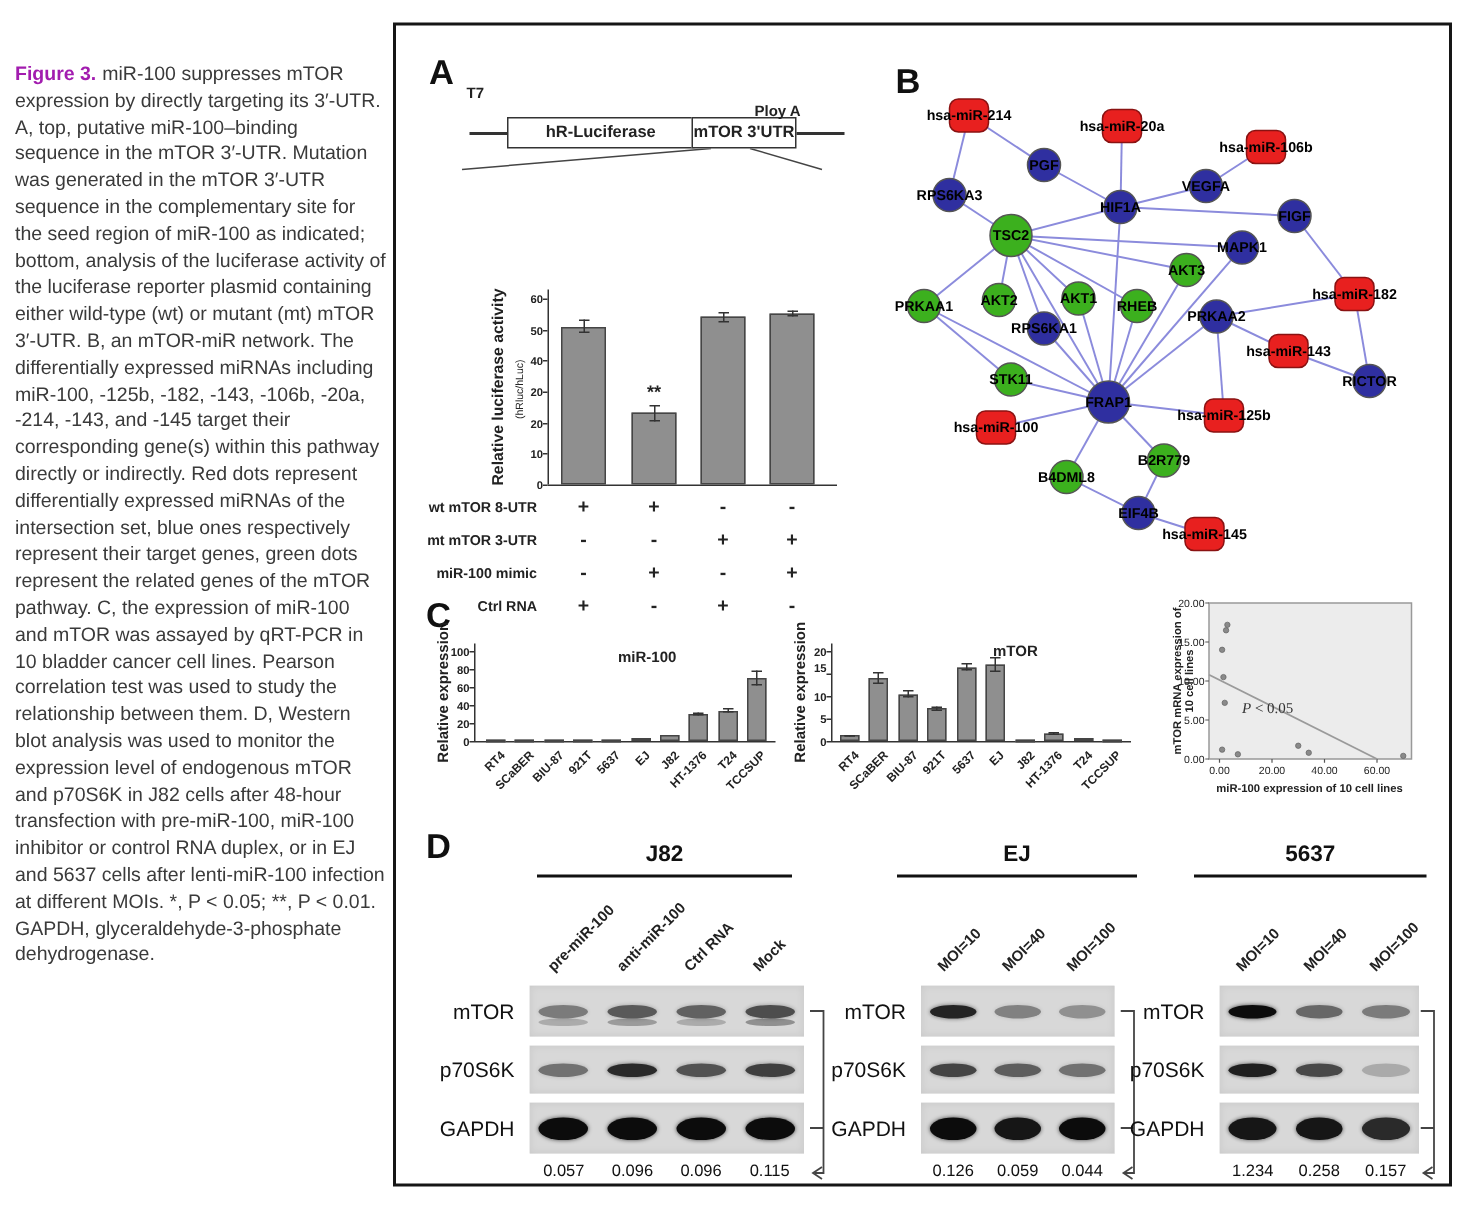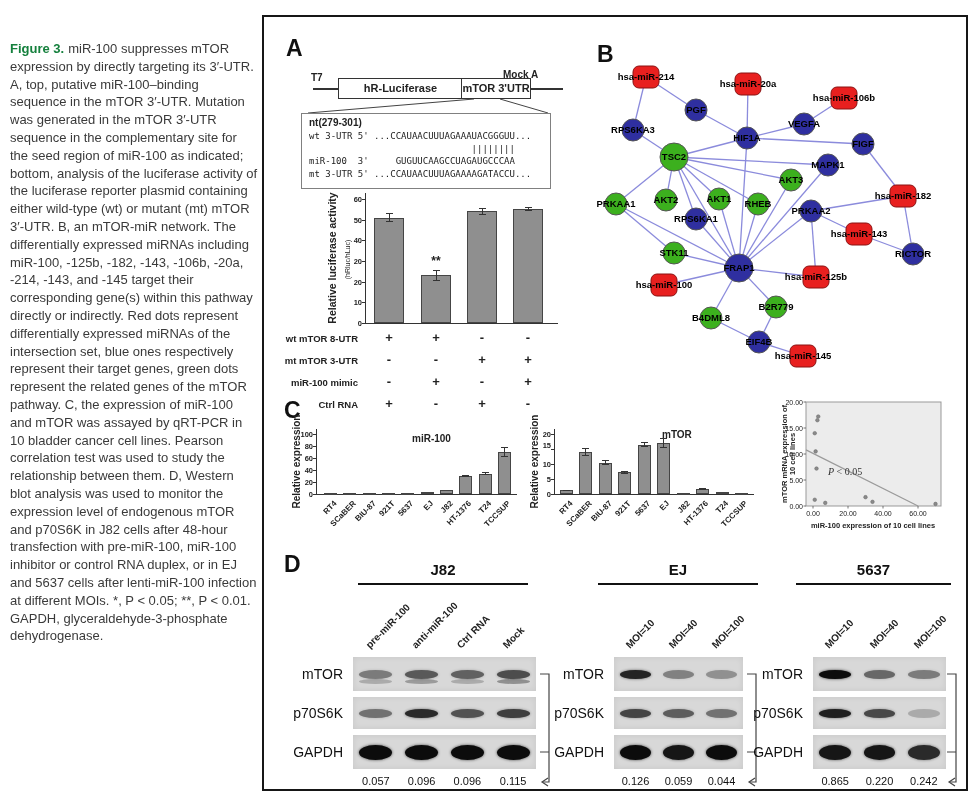--- a/index.html
+++ b/index.html
@@ -1,19 +1,19 @@
 <!DOCTYPE html>
 <html><head>
 <meta charset="utf-8">
 <style>
   html,body{margin:0;padding:0;background:#fff;}
   body{width:979px;height:804px;position:relative;font-family:"Liberation Sans",sans-serif;overflow:hidden;}
   .abs{position:absolute;}
   #caption{position:absolute;left:10px;top:40px;width:248px;font-size:13px;line-height:1.37;color:#3a3a3a;}
-  .figlabel{color:#15803d;font-weight:bold;margin-right:4px;}
+  .figlabel{color:#a21caf;font-weight:bold;margin-right:4px;}
   #figbox{position:absolute;left:262px;top:15px;width:702px;height:772px;border:2px solid #161616;background:#fff;}
   #deco{position:absolute;left:0;top:0;}
   .plabel{position:absolute;font-size:23px;font-weight:bold;color:#101010;font-family:"Liberation Sans",sans-serif;}
   .boxlbl{border:1.5px solid #333;background:#fff;text-align:center;font:bold 11px/19px "Liberation Sans",sans-serif;color:#222;}
   .smlbl{font:bold 10px "Liberation Sans",sans-serif;color:#222;white-space:nowrap;}
   #seqbox{position:absolute;left:37px;top:96px;width:250px;height:76px;border:1px solid #808080;background:#fff;padding:3px 0 0 7px;box-sizing:border-box;}
   #seqpre{margin:2px 0 0 0;font:9px/12.5px "DejaVu Sans Mono",monospace;color:#1c1c1c;white-space:pre;}
   .chart{position:absolute;}
   .bar{position:absolute;background:#8f8f8f;border:1px solid #454545;box-sizing:border-box;}
   .axis{position:absolute;background:#333;}
@@ -140,32 +140,25 @@
         <circle cx="447" cy="301" r="11" fill="#3cb01e" stroke="#555" stroke-width="1"></circle>
         <text x="447" y="304" text-anchor="middle" font-family="&quot;Liberation Sans&quot;,sans-serif" font-size="9.5px" font-weight="bold" fill="#000">B4DML8</text>
         <circle cx="495" cy="325" r="11" fill="#2f2fa0" stroke="#555" stroke-width="1"></circle>
         <text x="495" y="328" text-anchor="middle" font-family="&quot;Liberation Sans&quot;,sans-serif" font-size="9.5px" font-weight="bold" fill="#000">EIF4B</text>
         <rect x="526" y="328" width="26" height="22" rx="6" fill="#e8201f" stroke="#8a1212" stroke-width="1"></rect>
         <text x="539" y="342" text-anchor="middle" font-family="&quot;Liberation Sans&quot;,sans-serif" font-size="9.5px" font-weight="bold" fill="#000">hsa-miR-145</text>
       </svg>
 
     <div class="plabel" style="left:22px;top:18px;">A</div>
     <div class="abs" style="left:49px;top:71px;width:250px;height:1.5px;background:#333;"></div>
-    <div class="abs smlbl" style="left:47px;top:55px;">T7</div>
+    <div class="abs smlbl" style="left:47px;top:40px;">T7</div>
     <div class="abs boxlbl" style="left:74px;top:61px;width:123px;height:19px;">hR-Luciferase</div>
     <div class="abs boxlbl" style="left:197px;top:61px;width:68px;height:19px;">mTOR 3'UTR</div>
-    <div class="abs smlbl" style="left:239px;top:52px;">Mock A</div>
-
-    <div id="seqbox">
-      <div class="smlbl" style="font-size:10px;">nt(279-301)</div>
-      <pre id="seqpre">wt 3-UTR 5' ...CCAUAACUUUAGAAAUACGGGUU...
-                              ||||||||
-miR-100  3'     GUGUUCAAGCCUAGAUGCCCAA
-mt 3-UTR 5' ...CCAUAACUUUAGAAAAGATACCU...</pre>
-    </div>
+    <div class="abs smlbl" style="left:239px;top:52px;">Ploy A</div>
+
 
     <div class="chart" id="chartA" style="left:40px;top:170px;width:285px;height:245px;">
         <div class="axis" style="left: 61px; top: 6px; width: 1px; height: 130px;"></div>
         <div class="axis" style="left: 61px; top: 136px; width: 193px; height: 1px;"></div>
         <div class="tick" style="left: 36px; top: 132px;">0</div>
         <div class="axis" style="left: 58px; top: 136px; width: 3px; height: 1px;"></div>
         <div class="tick" style="left: 36px; top: 111.333px;">10</div>
         <div class="axis" style="left: 58px; top: 115.333px; width: 3px; height: 1px;"></div>
         <div class="tick" style="left: 36px; top: 90.6667px;">20</div>
         <div class="axis" style="left: 58px; top: 94.6667px; width: 3px; height: 1px;"></div>
@@ -444,23 +437,23 @@
           <div class="rowlbl abs" style="left: 459px; top: 688px;">p70S6K</div>
           <div class="blotstrip abs" style="left: 549px; top: 680px; width: 133px; height: 32px;"></div>
           <div class="band abs" style="left: 555.207px; top: 691.5px; width: 31.92px; height: 9px; opacity: 0.9; box-shadow: rgba(0, 0, 0, 0.63) 0px 0px 3px;"></div>
           <div class="band abs" style="left: 599.54px; top: 691.5px; width: 31.92px; height: 9px; opacity: 0.7; box-shadow: rgba(0, 0, 0, 0.49) 0px 0px 3px;"></div>
           <div class="band abs" style="left: 643.873px; top: 691.5px; width: 31.92px; height: 9px; opacity: 0.22; box-shadow: rgba(0, 0, 0, 0.153) 0px 0px 3px;"></div>
           <div class="rowlbl abs" style="left: 459px; top: 727px;">GAPDH</div>
           <div class="blotstrip abs" style="left: 549px; top: 718px; width: 133px; height: 34px;"></div>
           <div class="band abs" style="left: 555.207px; top: 727.5px; width: 31.92px; height: 15px; opacity: 0.95; box-shadow: rgba(0, 0, 0, 0.667) 0px 0px 3px;"></div>
           <div class="band abs" style="left: 599.54px; top: 727.5px; width: 31.92px; height: 15px; opacity: 0.95; box-shadow: rgba(0, 0, 0, 0.667) 0px 0px 3px;"></div>
           <div class="band abs" style="left: 643.873px; top: 727.5px; width: 31.92px; height: 15px; opacity: 0.85; box-shadow: rgba(0, 0, 0, 0.596) 0px 0px 3px;"></div>
-          <div class="bnum abs" style="left: 548.167px; top: 758px;">0.865</div>
-          <div class="bnum abs" style="left: 592.5px; top: 758px;">0.220</div>
-          <div class="bnum abs" style="left: 636.833px; top: 758px;">0.242</div>
+          <div class="bnum abs" style="left: 548.167px; top: 758px;">1.234</div>
+          <div class="bnum abs" style="left: 592.5px; top: 758px;">0.258</div>
+          <div class="bnum abs" style="left: 636.833px; top: 758px;">0.157</div>
           <svg width="18" height="128" class="bracket" style="left: 683px; top: 648px;">
             <path d="M0,9 H9 V117 H3 M0,87 H9" fill="none" stroke="#444" stroke-width="1.2"></path>
             <path d="M8,113 L2,117 L8,121" fill="none" stroke="#444" stroke-width="1.2"></path>
           </svg>
         </div>
       </div>
   </div>
 </div>
 
 </body></html>

